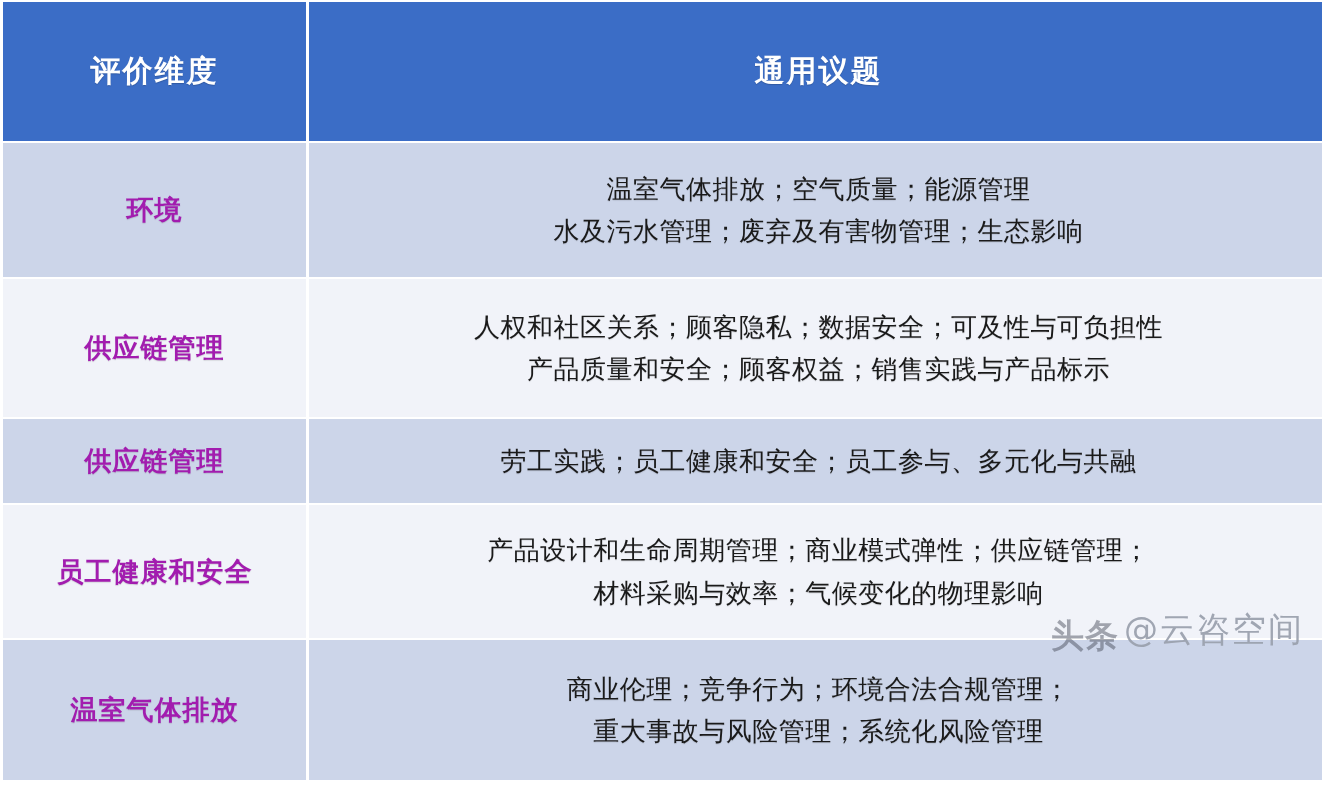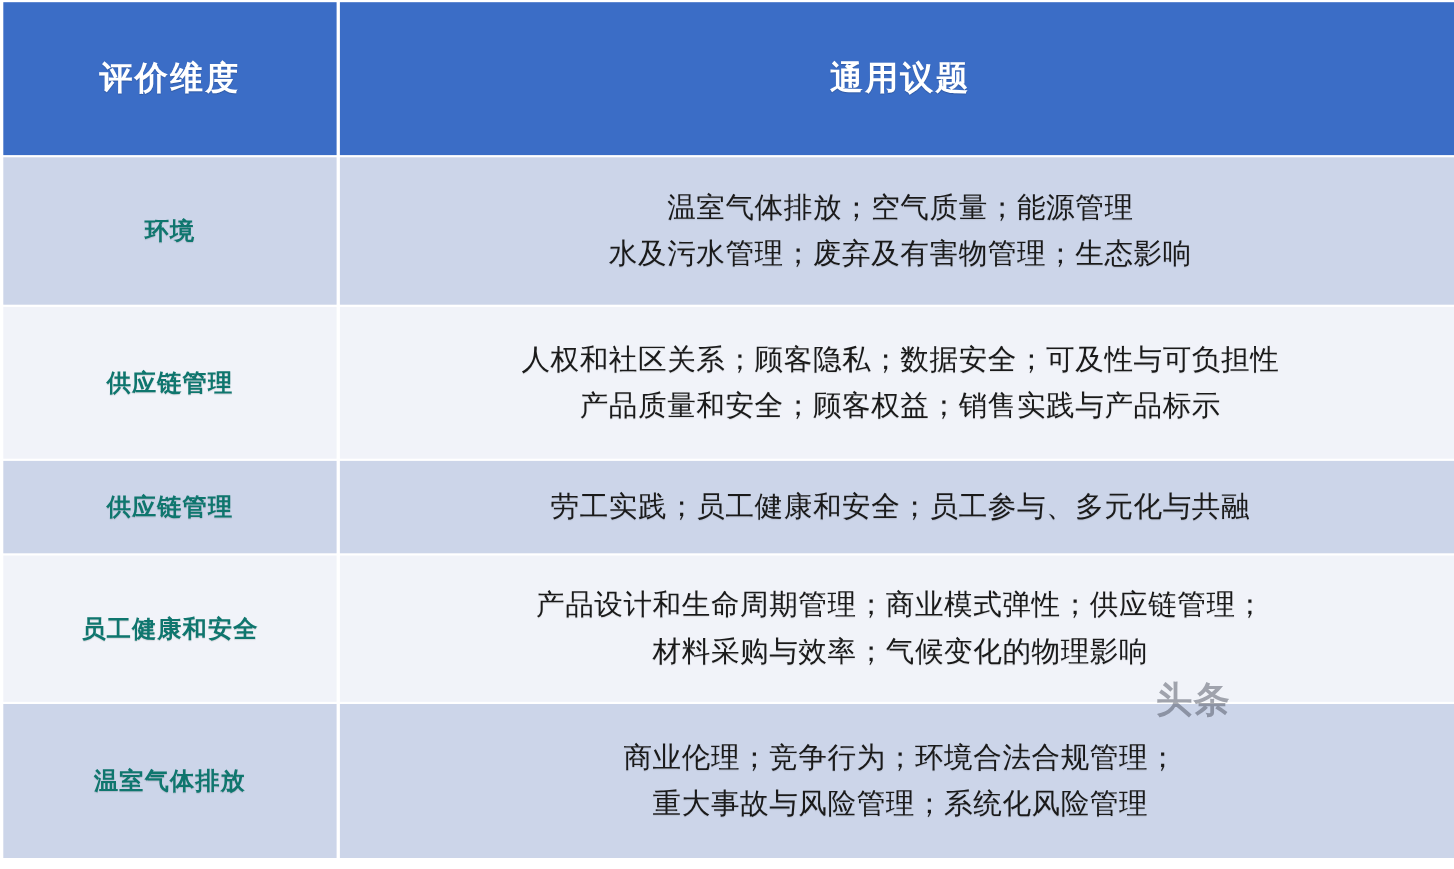--- a/index.html
+++ b/index.html
@@ -50,22 +50,22 @@
     height: 139px;
     font-size: 30px;
     letter-spacing: 2px;
     text-shadow: 0 1px 1px rgba(0,0,0,0.18);
   }
   .hdr-cell.topic { font-size: 30px; }
 
   
   .dim-cell {
     font-weight: bold;
-    font-size: 22px;
-    color: #0f766e;
+    font-size: 27px;
+    color: #a21caf;
     letter-spacing: 1px;
     text-shadow: 0 1px 1px rgba(0,0,0,0.12);
   }
   .topic-cell {
     font-size: 26px;
     color: #1a1a1a;
     line-height: 1.62;
     letter-spacing: 0.5px;
     text-shadow: 0 1px 1px rgba(0,0,0,0.10);
   }
@@ -164,14 +164,15 @@
         <td class="topic-cell">
           <span class="line">商业伦理；竞争行为；环境合法合规管理；</span>
           <span class="line">重大事故与风险管理；系统化风险管理</span>
         </td>
       </tr>
 
     </tbody>
   </table>
 
   <div class="wm-sub">头条</div>
+  <div class="wm-brand">@云咨空间</div>
 
 </div>
 
 </body></html>

